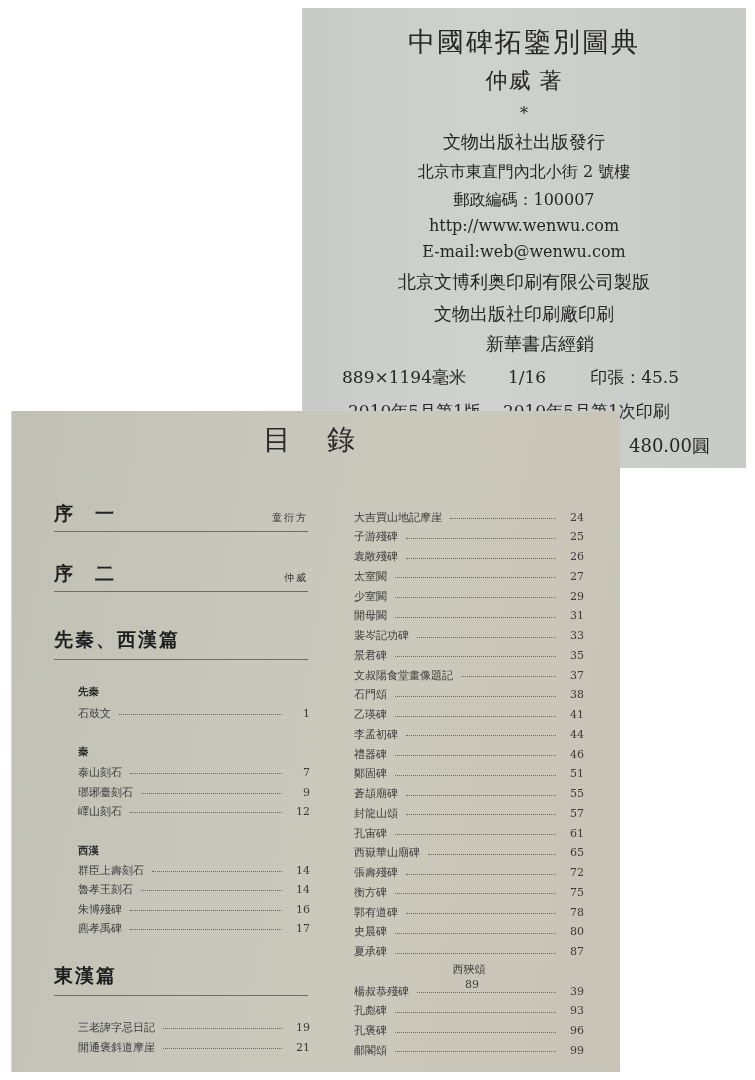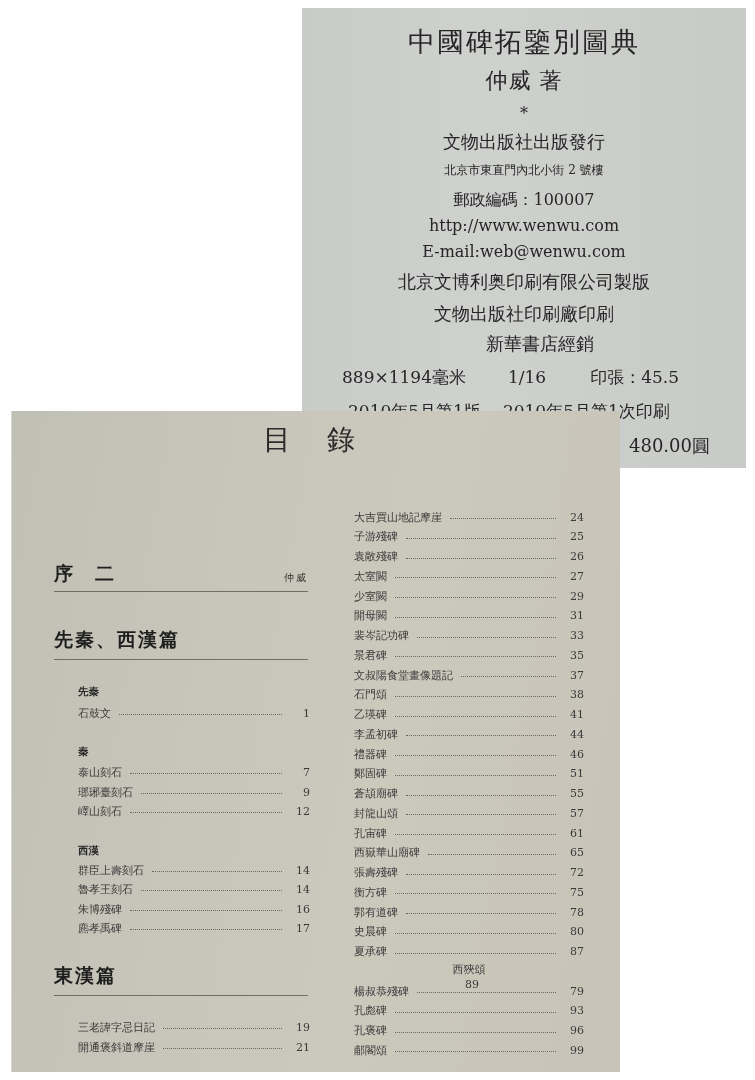--- a/index.html
+++ b/index.html
@@ -16,21 +16,21 @@
       box-sizing:border-box;
     }
     .colophon .line {
       position:absolute; left:0; right:0; text-align:center; white-space:nowrap;
       color:#262626;
     }
     .c-title { top:16px; font-size:27px; letter-spacing:2px; font-family:"DejaVu Sans", sans-serif; }
     .c-author { top:58px; font-size:22px; letter-spacing:1px; }
     .c-star { top:96px; font-size:16px; }
     .c-pub { top:122px; font-size:18px; }
-    .c-addr { top:154px; font-size:12px; }
+    .c-addr { top:154px; font-size:16px; }
     .c-zip { top:182px; font-size:16px; }
     .c-url { top:208px; font-size:16px; }
     .c-email { top:234px; font-size:16px; }
     .c-plate { top:262px; font-size:18px; }
     .c-print { top:294px; font-size:18px; }
     .c-dist { top:324px; font-size:18px;padding-left:32px; }
     .c-spec { top:358px; font-size:17px; left:40px !important; right:auto !important; text-align:left; }
     .c-spec span { display:inline-block; }
     .c-spec .s2 { margin-left:42px; }
     .c-spec .s3 { margin-left:44px; }
@@ -93,20 +93,24 @@
   </div>
   <div class="line c-edition">
     <span>2010年5月第1版</span><span class="s2">2010年5月第1次印刷</span>
   </div>
   <div class="line c-price">480.00圓</div>
 </div>
 
 <div class="toc">
   <div class="toc-title">目錄</div>
 
+  <div class="pref" style="top:94px;">
+    <span class="lbl">序一</span>
+    <span class="auth">童衍方</span>
+  </div>
   <div class="pref" style="top:154px;">
     <span class="lbl">序二</span>
     <span class="auth">仲威</span>
   </div>
 
   <div class="part" style="top:216px;">先秦、西漢篇</div>
 
   <div class="grp" style="top:274px; left:66px;text-align:center;">先秦</div>
   <div class="entry left-entry" style="top:293px;">
     <span class="name">石鼓文</span>
@@ -283,21 +287,21 @@
         <span class="pg">87</span>
       </div>
       <div class="entry right-entry" style="top: 551.25px; flex-direction: column;">
         <span class="name">西狹頌</span>
         <span class="dots"></span>
         <span class="pg">89</span>
       </div>
       <div class="entry right-entry" style="top: 571px;">
         <span class="name">楊叔恭殘碑</span>
         <span class="dots"></span>
-        <span class="pg">79</span>
+        <span class="pg">39</span>
       </div>
       <div class="entry right-entry" style="top: 590.75px;">
         <span class="name">孔彪碑</span>
         <span class="dots"></span>
         <span class="pg">93</span>
       </div>
       <div class="entry right-entry" style="top: 610.5px;">
         <span class="name">孔褒碑</span>
         <span class="dots"></span>
         <span class="pg">96</span>

